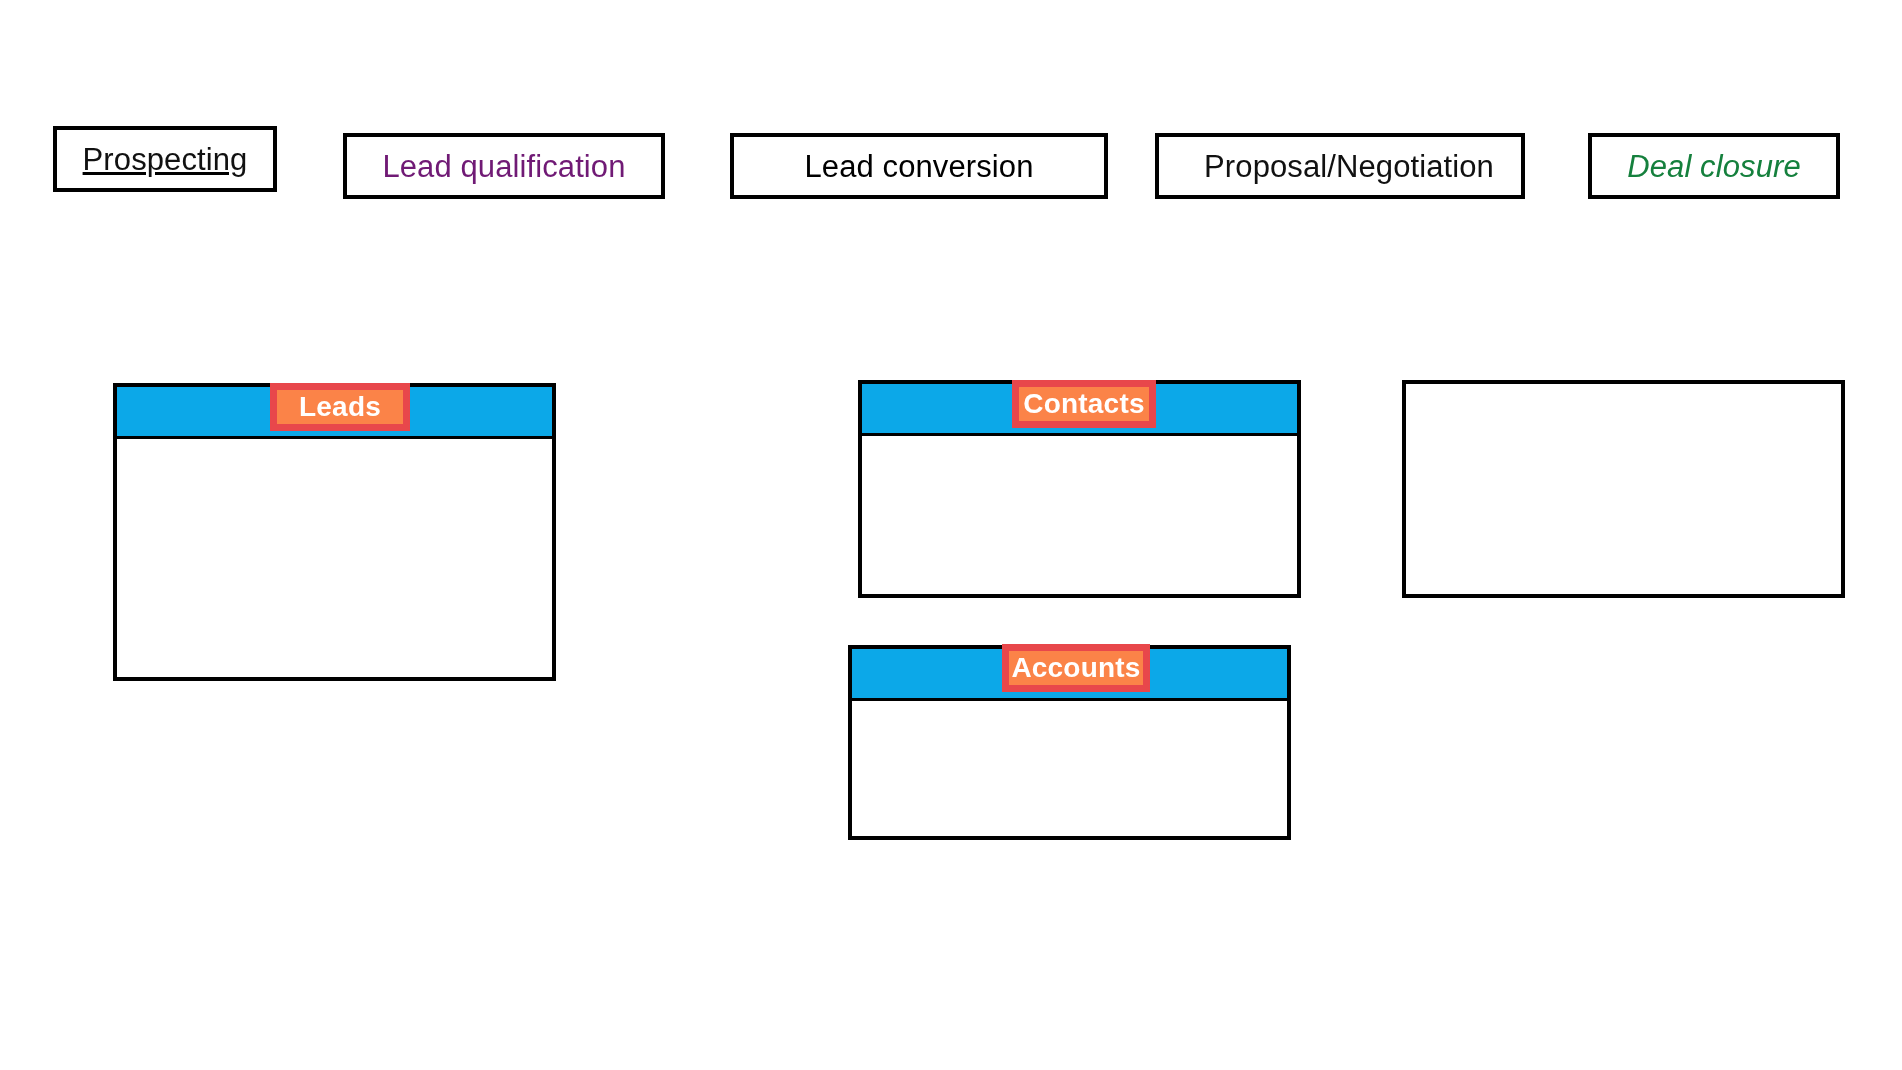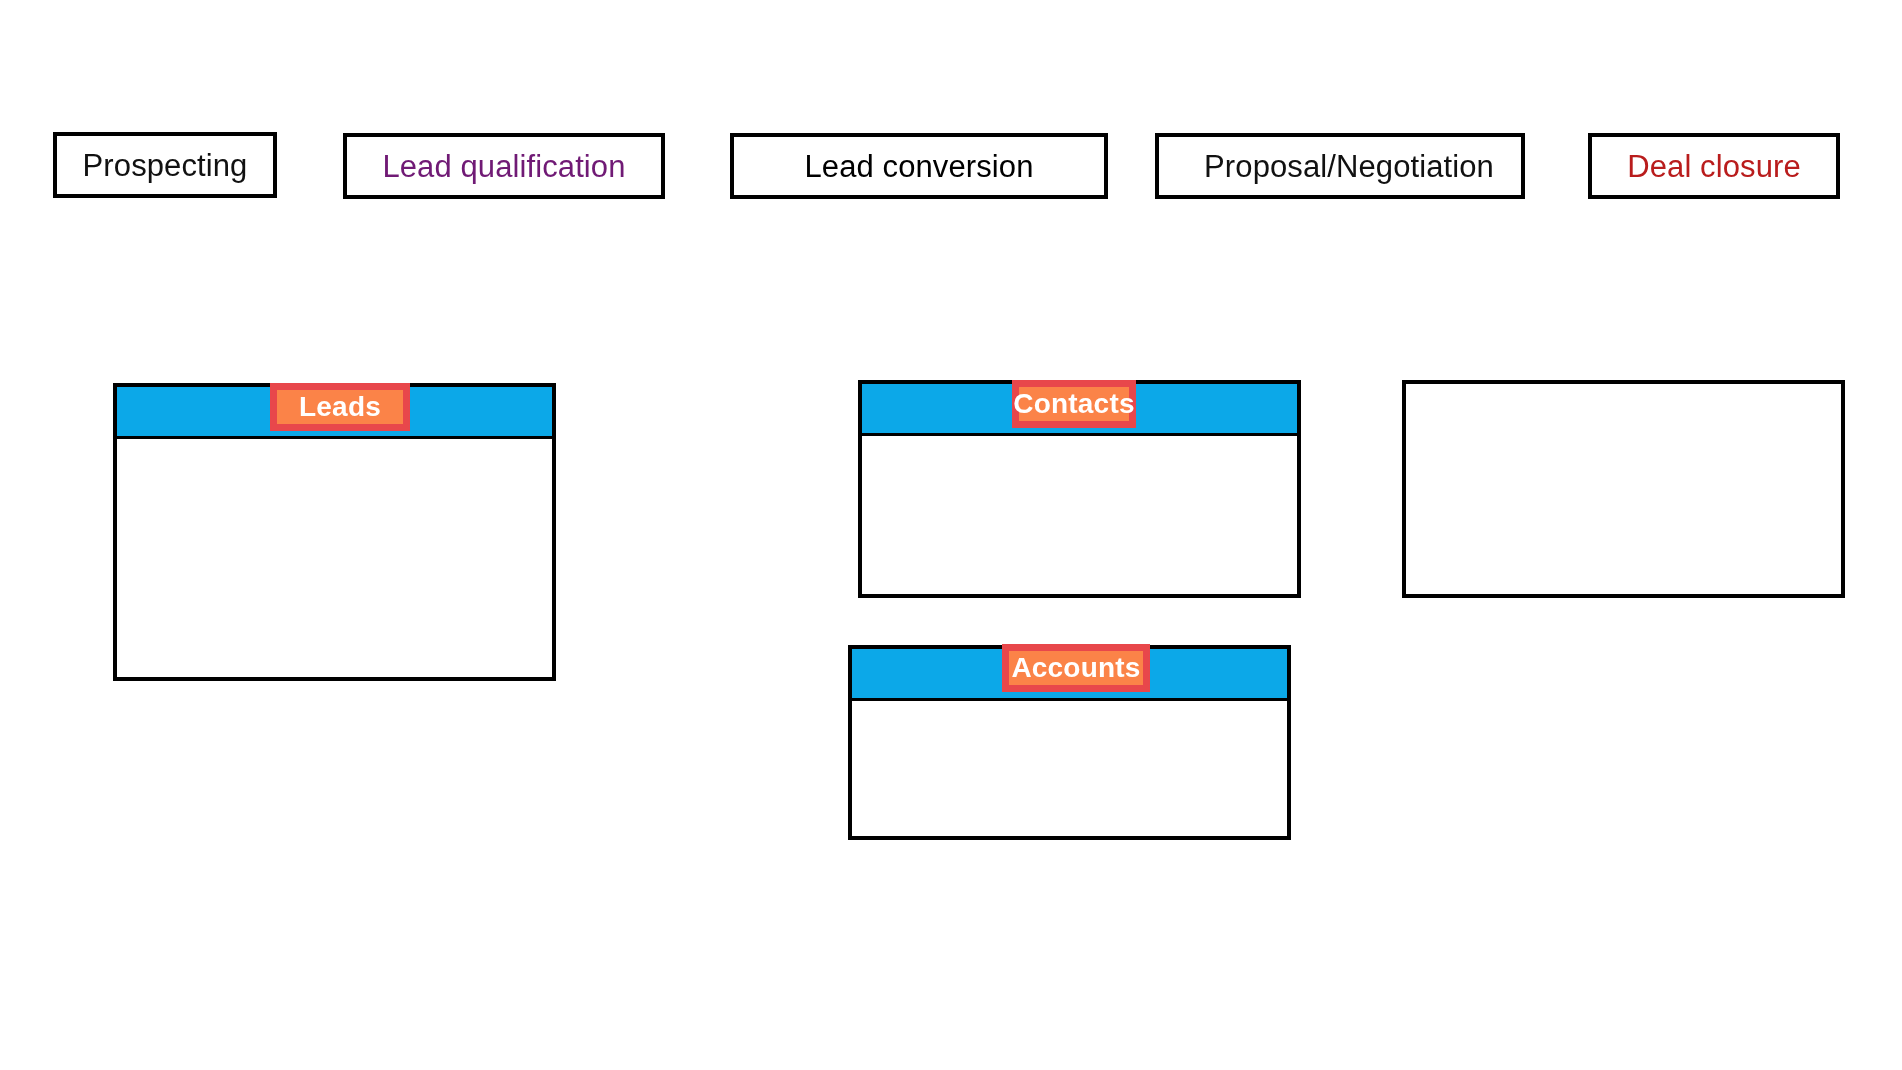--- a/index.html
+++ b/index.html
@@ -78,48 +78,48 @@
     line-height: 1;
     white-space: nowrap;
     letter-spacing: 0.2px;
   }
 </style>
 </head>
 <body>
 
 <div id="canvas">
   <div id="stage-layer">
-      <div class="stage-box" style="left: 53px; top: 132px; width: 224px; height: 66px; border-color: rgb(0, 0, 0);">
+      <div class="stage-box" style="left: 53px; top: 126px; width: 224px; height: 66px; border-color: rgb(0, 0, 0); text-decoration: underline;">
         <span class="stage-label" style="color: rgb(17, 17, 17);">Prospecting</span>
       </div>
       <div class="stage-box" style="left: 343px; top: 133px; width: 322px; height: 66px; border-color: rgb(0, 0, 0);">
         <span class="stage-label" style="color: #701a75;">Lead qualification</span>
       </div>
       <div class="stage-box" style="left: 730px; top: 133px; width: 378px; height: 66px; border-color: rgb(0, 0, 0);">
         <span class="stage-label" style="color: #000000;">Lead conversion</span>
       </div>
       <div class="stage-box" style="left: 1155px; top: 133px; width: 370px; height: 66px; border-color: rgb(0, 0, 0); padding-left: 28px;">
         <span class="stage-label" style="color: rgb(17, 17, 17);">Proposal/Negotiation</span>
       </div>
       <div class="stage-box" style="left: 1588px; top: 133px; width: 252px; height: 66px; border-color: rgb(0, 0, 0);">
-        <span class="stage-label" style="color: #b91c1c;">Deal closure</span>
+        <span class="stage-label" style="color: #15803d; font-style: italic;">Deal closure</span>
       </div>
     </div>
   <div id="card-layer">
       <div class="card" style="left: 113px; top: 383px; width: 443px; height: 298px; border-color: rgb(0, 0, 0);">
         <div class="card-header" style="height: 52px; background: rgb(12, 168, 232);">
           <div class="card-badge" style="left: 153px; top: -4px; width: 140px; height: 48px; background: rgb(251, 131, 72); border-color: rgb(232, 71, 75);">
             <span class="card-badge-label" style="color: rgb(255, 255, 255);">Leads</span>
           </div>
         </div>
         <div class="card-body" style="height: 238px;"></div>
       </div>
       <div class="card" style="left: 858px; top: 380px; width: 443px; height: 218px; border-color: rgb(0, 0, 0);">
         <div class="card-header" style="height: 52px; background: rgb(12, 168, 232);">
-          <div class="card-badge" style="left: 150px; top: -4px; width: 124px; height: 48px; background: rgb(251, 131, 72); border-color: rgb(232, 71, 75);">
+          <div class="card-badge" style="left: 150px; top: -4px; width: 144px; height: 48px; background: rgb(251, 131, 72); border-color: rgb(232, 71, 75);">
             <span class="card-badge-label" style="color: rgb(255, 255, 255);">Contacts</span>
           </div>
         </div>
         <div class="card-body" style="height: 158px;"></div>
       </div>
       <div class="card" style="left: 1402px; top: 380px; width: 443px; height: 218px; border-color: rgb(0, 0, 0);">
         <div class="card-body" style="height: 158px;"></div>
       </div>
       <div class="card" style="left: 848px; top: 645px; width: 443px; height: 195px; border-color: rgb(0, 0, 0);">
         <div class="card-header" style="height: 52px; background: rgb(12, 168, 232);">

